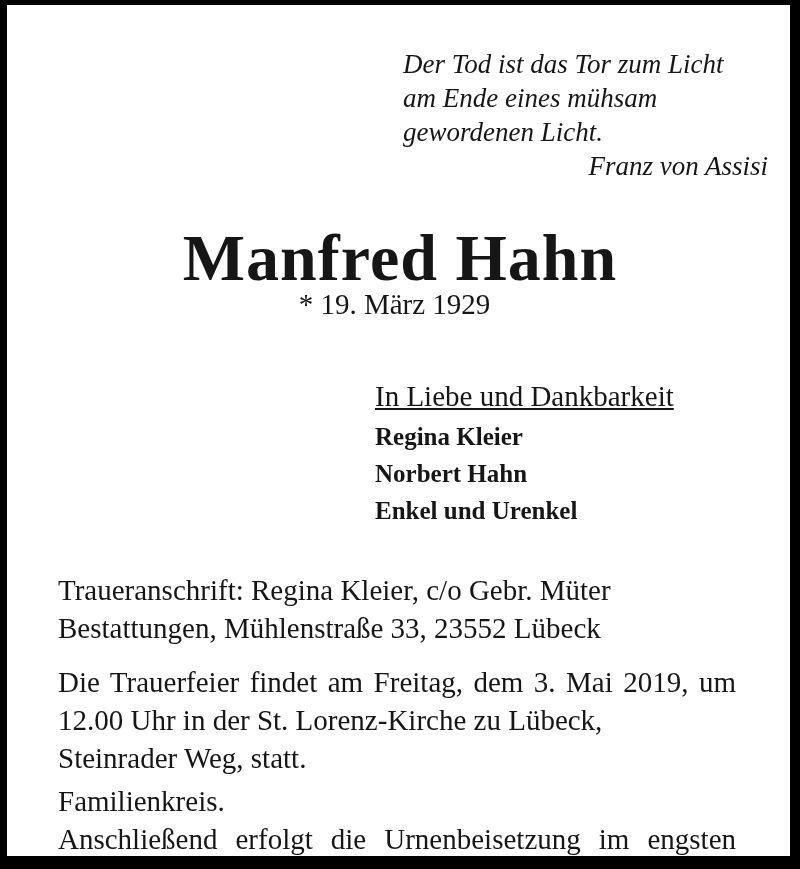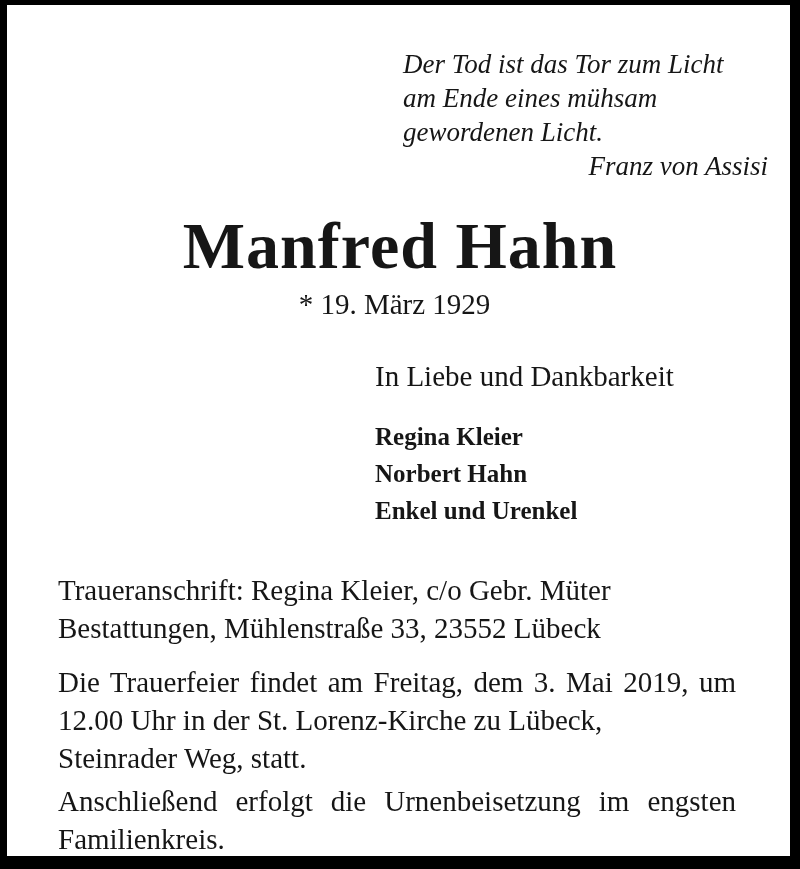--- a/index.html
+++ b/index.html
@@ -40,21 +40,21 @@
     font-size: 27px;
     line-height: 34px;
     margin-left: 28px;
   }
   .quote-attr {
     text-align: right;
   }
   .name {
     position: absolute;
     left: 0;
-    top: 208px;
+    top: 220px;
     width: 800px;
     margin: 0;
     text-align: center;
     font-size: 66px;
     line-height: 76px;
     font-weight: bold;
     letter-spacing: 1px;
   }
   .dates {
     position: absolute;
@@ -63,23 +63,24 @@
     width: 789px;
     display: flex;
     justify-content: center;
     gap: 110px;
     font-size: 29px;
     line-height: 38px;
   }
   .intro {
     position: absolute;
     left: 375px;
-    top: 361px;
+    top: 381px;
     font-size: 29px;
     line-height: 30px;
+    text-decoration: underline;
   }
   .mourners {
     position: absolute;
     left: 375px;
     top: 418px;
     font-size: 25px;
     line-height: 37px;
     font-weight: bold;
   }
   .para {
@@ -132,17 +133,17 @@
     <div class="line">Bestattungen, Mühlenstraße 33, 23552 Lübeck</div>
   </div>
 
   <div class="para para-service">
     <div class="line stretch">Die Trauerfeier findet am Freitag, dem 3. Mai 2019, um</div>
     <div class="line">12.00 Uhr in der St. Lorenz-Kirche zu Lübeck,</div>
     <div class="line">Steinrader Weg, statt.</div>
   </div>
 
   <div class="para para-closing">
+    <div class="line">Familienkreis.</div>
     <div class="line stretch">Anschließend erfolgt die Urnenbeisetzung im engsten</div>
-    <div class="line">Familienkreis.</div>
   </div>
 
 </div>
 
 </body></html>

